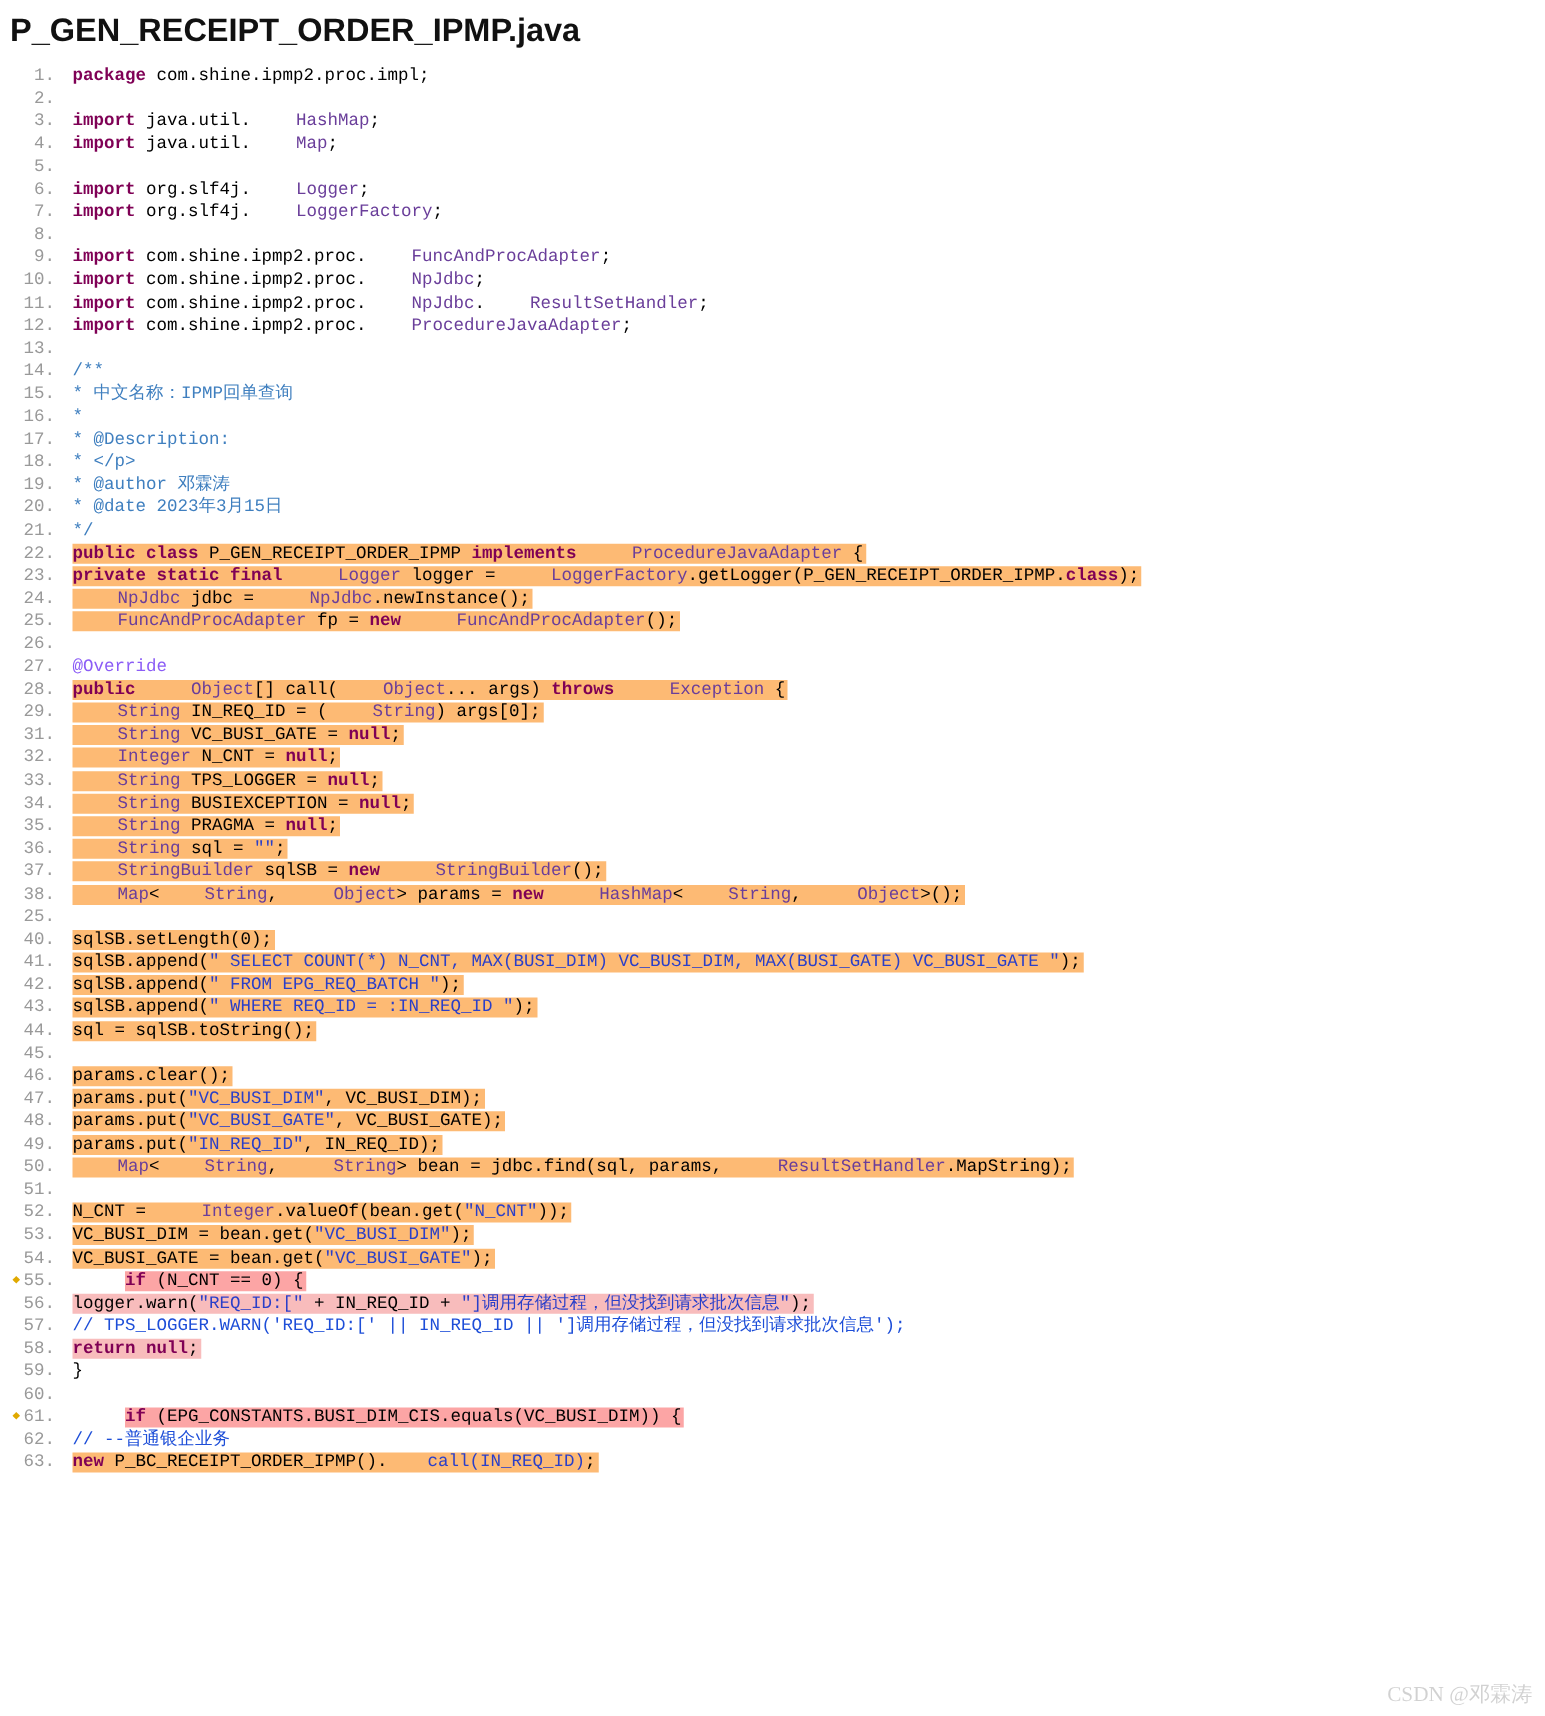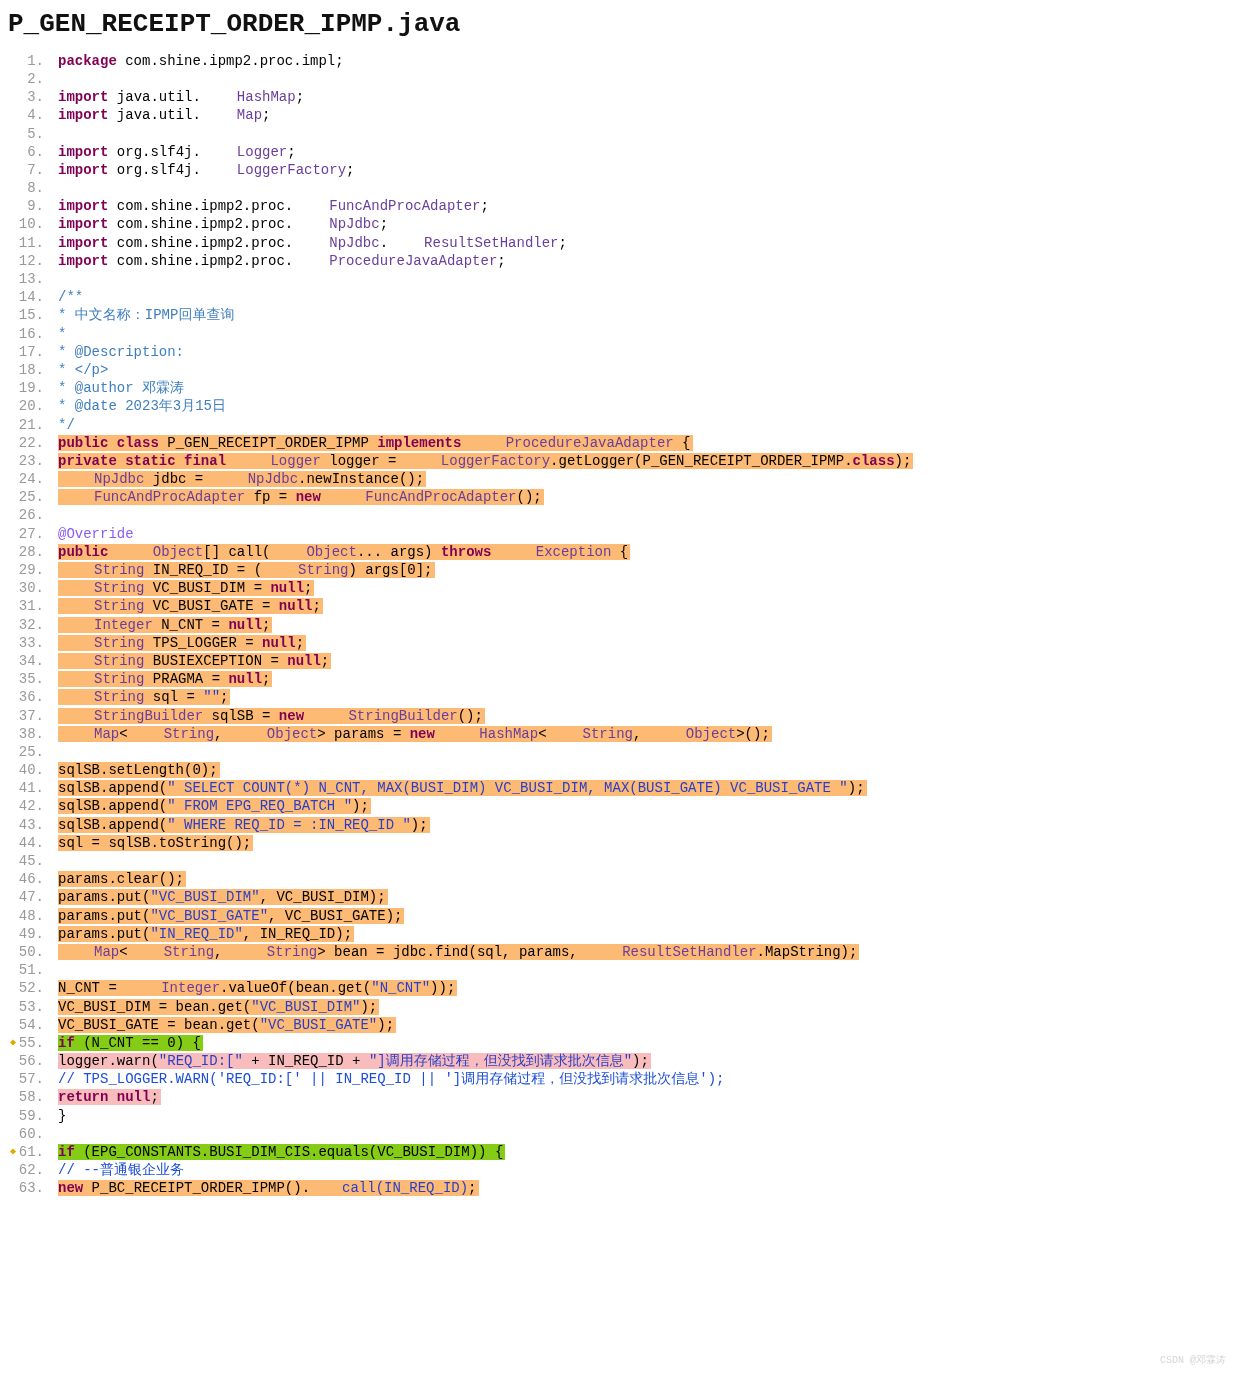--- a/index.html
+++ b/index.html
@@ -5,21 +5,21 @@
   body {
     margin: 0;
     padding: 8px;
     font-family: Consolas, "Courier New", monospace;
     font-size: 14px;
     color: #000;
     background: #fff;
     line-height: 1.3;
   }
   h1 {
-    font-family: Liberation Mono, monospace;
+    font-family: Liberation Sans, sans-serif;
     font-size: 26px;
     font-weight: 700;
     margin: 0 0 10px 0;
     color: #111;
   }
   .code-wrap { white-space: nowrap; }
   .line {
     display: flex;
     align-items: stretch;
   }
@@ -38,21 +38,21 @@
     top: 2px;
     font-size: 10px;
     color: #e0a900;
   }
   .code {
     padding-left: 6px;
     position: relative;
   }
   
   .bg-green > .code > .content { background: #fdba74; }
-  .bg-yellow > .code > .content { background: #84cc16; }
+  .bg-yellow > .code > .content { background: #fca5a5; margin-left: 42px; }
   .bg-red > .code > .content { background: #f8bcbc; }
 
   .content { display: inline; padding: 0 2px 0 0; }
   
   .kw { color: #7f0055; font-weight: bold; }   
   .pkg { color: #000; }
   .cls { color: #6a3e9a; padding-left: 36px; }                     
   .id  { color: #000; }
   .str { color: #2a3fc9; }                     
   .num { color: #000; }
@@ -60,22 +60,22 @@
   .lcmt{ color: #1d4ed8; }                     
   .ann { color: #8b5cf6; text-align: center; }                     
   .mtd { color: #000; }
   .op  { color: #000; }
   .bluecall { color: #2a3fc9; margin-left: 32px; }
 
   .watermark {
     position: fixed;
     bottom: 6px;
     right: 10px;
-    font-family: Liberation Mono, monospace;
-    font-size: 10px;
+    font-family: Liberation Serif, serif;
+    font-size: 17px;
     color: rgba(0,0,0,0.18);
     pointer-events: none;
   }
 </style>
 </head>
 <body>
 
 <h1>P_GEN_RECEIPT_ORDER_IPMP.java</h1>
 
 <div class="code-wrap" id="code">
@@ -189,24 +189,20 @@
     </div>
     <div class="line bg-green">
       <div class="gutter">28.</div>
       <div class="code"><span class="content"><span class="id">    </span><span class="kw">public</span><span class="cls"> Object</span><span class="op">[] </span><span class="mtd">call</span><span class="op">(</span><span class="cls">Object</span><span class="op">... </span><span class="id">args</span><span class="op">) </span><span class="kw">throws</span><span class="cls"> Exception</span><span class="op"> {</span></span></div>
     </div>
     <div class="line bg-green">
       <div class="gutter">29.</div>
       <div class="code"><span class="content"><span class="id">        </span><span class="cls">String</span><span class="id"> IN_REQ_ID = (</span><span class="cls">String</span><span class="id">) args[</span><span class="num">0</span><span class="id">];</span></span></div>
     </div>
     <div class="line bg-green">
-      <div class="gutter">30.</div>
-      <div class="code"><span class="content"><span class="id">        </span><span class="cls">String</span><span class="id"> VC_BUSI_DIM = </span><span class="kw">null</span><span class="op">;</span></span></div>
-    </div>
-    <div class="line bg-green">
       <div class="gutter">31.</div>
       <div class="code"><span class="content"><span class="id">        </span><span class="cls">String</span><span class="id"> VC_BUSI_GATE = </span><span class="kw">null</span><span class="op">;</span></span></div>
     </div>
     <div class="line bg-green">
       <div class="gutter">32.</div>
       <div class="code"><span class="content"><span class="id">        </span><span class="cls">Integer</span><span class="id"> N_CNT = </span><span class="kw">null</span><span class="op">;</span></span></div>
     </div>
     <div class="line bg-green">
       <div class="gutter">33.</div>
       <div class="code"><span class="content"><span class="id">        </span><span class="cls">String</span><span class="id"> TPS_LOGGER = </span><span class="kw">null</span><span class="op">;</span></span></div>

